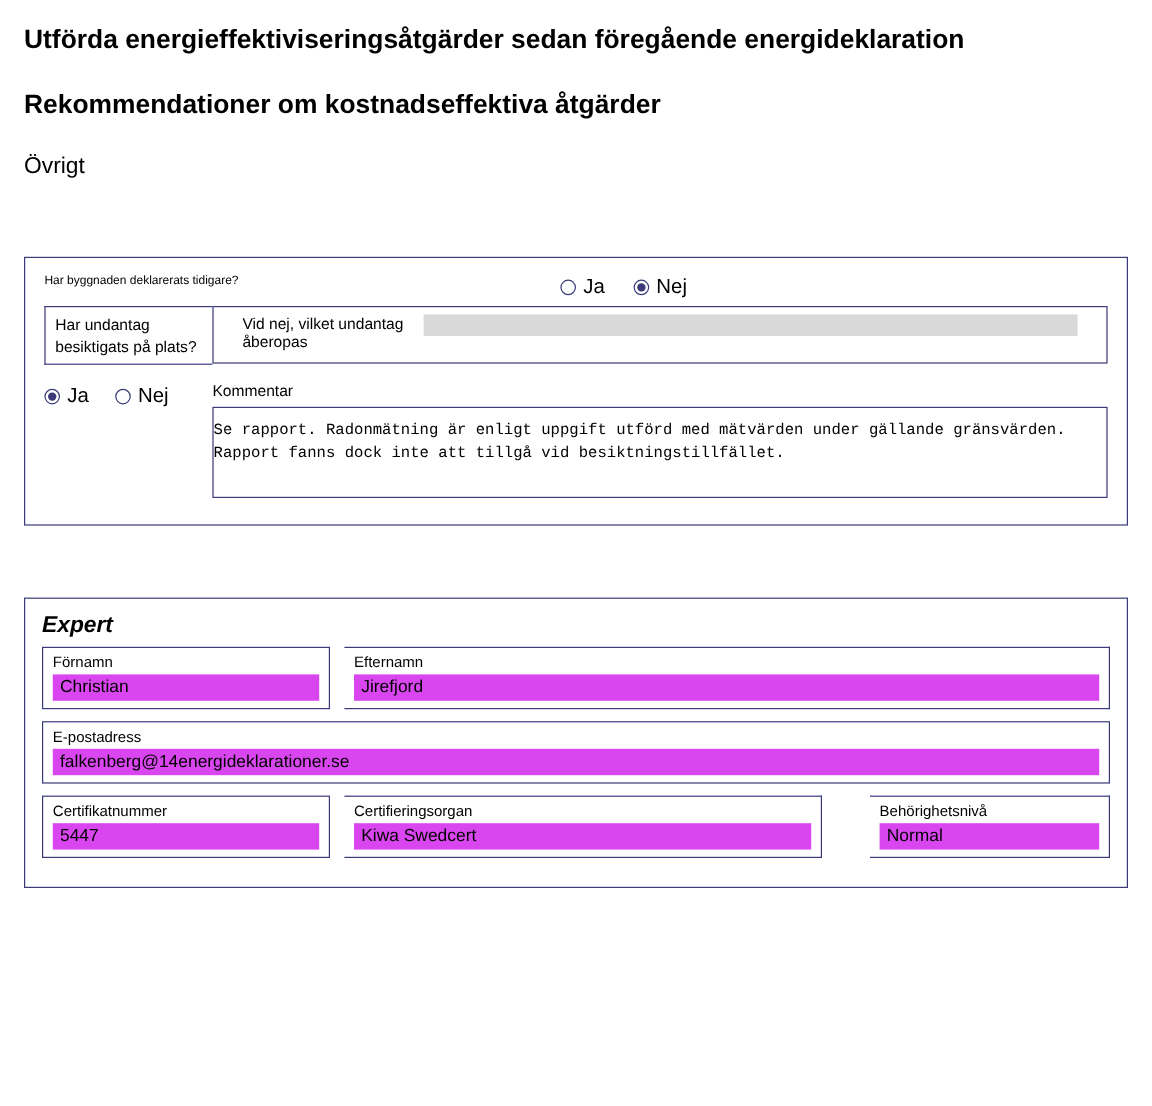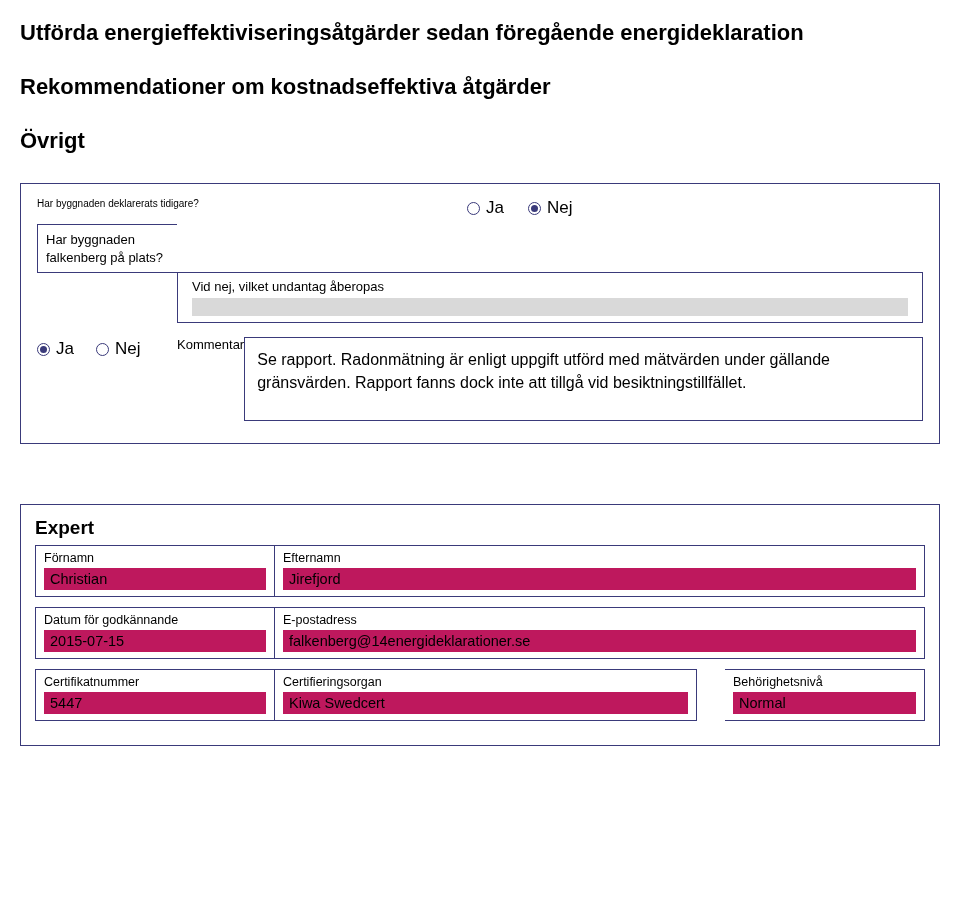--- a/index.html
+++ b/index.html
@@ -11,24 +11,24 @@
     padding: 14px 20px 30px 20px;
     font-size: 14px;
   }
   .heading {
     font-size: 22px;
     font-weight: bold;
     margin-top: 6px;
     margin-bottom: 28px;
   }
   .subheading {
-    font-size: 22px;
-    font-weight: bold;
+    font-size: 19px;
+    font-weight: normal;
     margin-top: 10px;
-    margin-bottom: 29px;
+    margin-bottom: 64px;
   }
 
   .ovrigt-box {
     border: 1.5px solid #3a3a7a;
     padding: 14px 16px 22px 16px;
     margin-bottom: 60px;
   }
   .row1 {
     display: flex;
     align-items: flex-start;
@@ -63,24 +63,23 @@
     border: 1px solid #3a3a7a;
     border-right: none;
     padding: 6px 8px;
     width: 140px;
     font-size: 13px;
     line-height: 1.35;
   }
   .row2 .rightcell {
     border: 1px solid #3a3a7a;
     flex: 1;
-    padding: 6px 14px;
-    display:flex;
-    flex-direction:column;
-    margin-top:48px;
+    padding: 6px 24px;
+    display:flex;
+    flex-direction:row;
   }
   .row2 .rightcell .lbl { font-size: 13px; margin-bottom: 4px; }
   .greyfield {
     background: #d9d9d9;
     height: 18px;
     width: 100%;
   }
 
   .row3 {
     display: flex;
@@ -91,56 +90,57 @@
   .row3 .radios-col {
     width: 140px;
     display:flex;
     gap: 22px;
     padding-top: 2px;
     font-size: 13.5px;
   }
   .row3 .kommentar-col {
     flex:1;
     display:flex;
-    flex-direction:row;
+    flex-direction:column;
   }
   .row3 .kommentar-col .lbl { font-size: 13px; margin-bottom: 6px; }
   .kommentar-box {
     border: 1px solid #3a3a7a;
-    padding: 10px 12px 26px 12px;
-    font-family: Liberation Sans, sans-serif;
-    font-size: 16px;
+    padding: 10px 12px 26px 0;
+    font-family: Liberation Mono, monospace;
+    font-size: 13px;
     line-height: 1.45;
     white-space: pre-wrap;
   }
 
   .expert-box {
     border: 1.5px solid #3a3a7a;
     padding: 12px 14px 14px 14px;
   }
   .section-title {
     font-size: 19px;
     font-weight: bold;
     margin-bottom: 6px;
+    font-style: italic;
   }
   .exp-row {
     display:flex;
-    gap: 0;
+    gap: 12px;
     margin-bottom: 10px;
   }
   .exp-cell {
     border: 1px solid #3a3a7a;
     padding: 5px 8px 6px 8px;
     display:flex;
     flex-direction:column;
   }
   .exp-cell + .exp-cell { border-left: none; }
   .exp-cell .lbl { font-size: 12.5px; margin-bottom: 3px; }
   .exp-cell .val {
-    background: #be185d;
+    background: #d946ef;
     padding: 3px 6px;
     font-size: 14.5px;
     min-height: 20px;
   }
   .w1 { width: 240px; }
   .w2 { flex:1; }
   .w3 { width: 240px; }
   .w4 { flex:1; }
   .w5 { width: 240px; }
   .w6 { flex:1; }
@@ -167,21 +167,21 @@
       <div class="radio-pair">
         <span class="radio selected">
             <span class="dot"></span>
           </span>
         <span>Nej</span>
       </div>
     </div>
   </div>
 
   <div class="row2">
-    <div class="leftcell">Har byggnaden falkenberg på plats?</div>
+    <div class="leftcell">Har undantag besiktigats på plats?</div>
     <div class="rightcell">
       <div class="lbl">Vid nej, vilket undantag åberopas</div>
       <div class="greyfield"></div>
     </div>
   </div>
 
   <div class="row3">
     <div class="radios-col">
       <div class="radio-pair">
         <span class="radio selected">
@@ -210,24 +210,20 @@
       <div class="lbl">Förnamn</div>
       <div class="val">Christian</div>
     </div>
     <div class="exp-cell w2">
       <div class="lbl">Efternamn</div>
       <div class="val">Jirefjord</div>
     </div>
   </div>
 
   <div class="exp-row">
-    <div class="exp-cell w3">
-      <div class="lbl">Datum för godkännande</div>
-      <div class="val">2015-07-15</div>
-    </div>
     <div class="exp-cell w4">
       <div class="lbl">E-postadress</div>
       <div class="val">falkenberg@14energideklarationer.se</div>
     </div>
   </div>
 
   <div class="exp-row">
     <div class="exp-cell w5">
       <div class="lbl">Certifikatnummer</div>
       <div class="val">5447</div>

